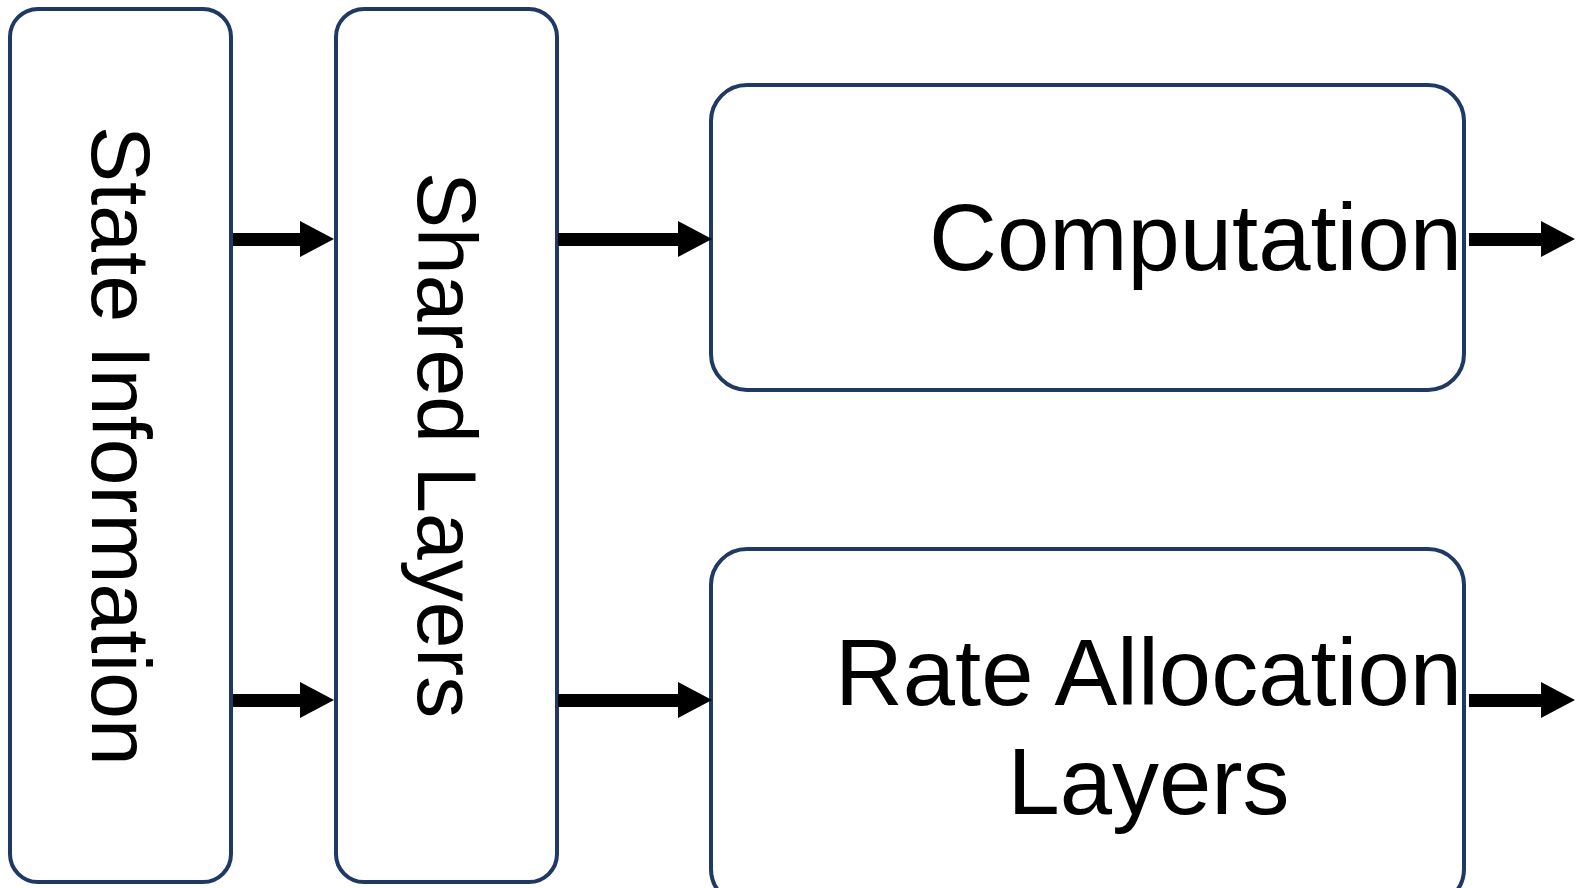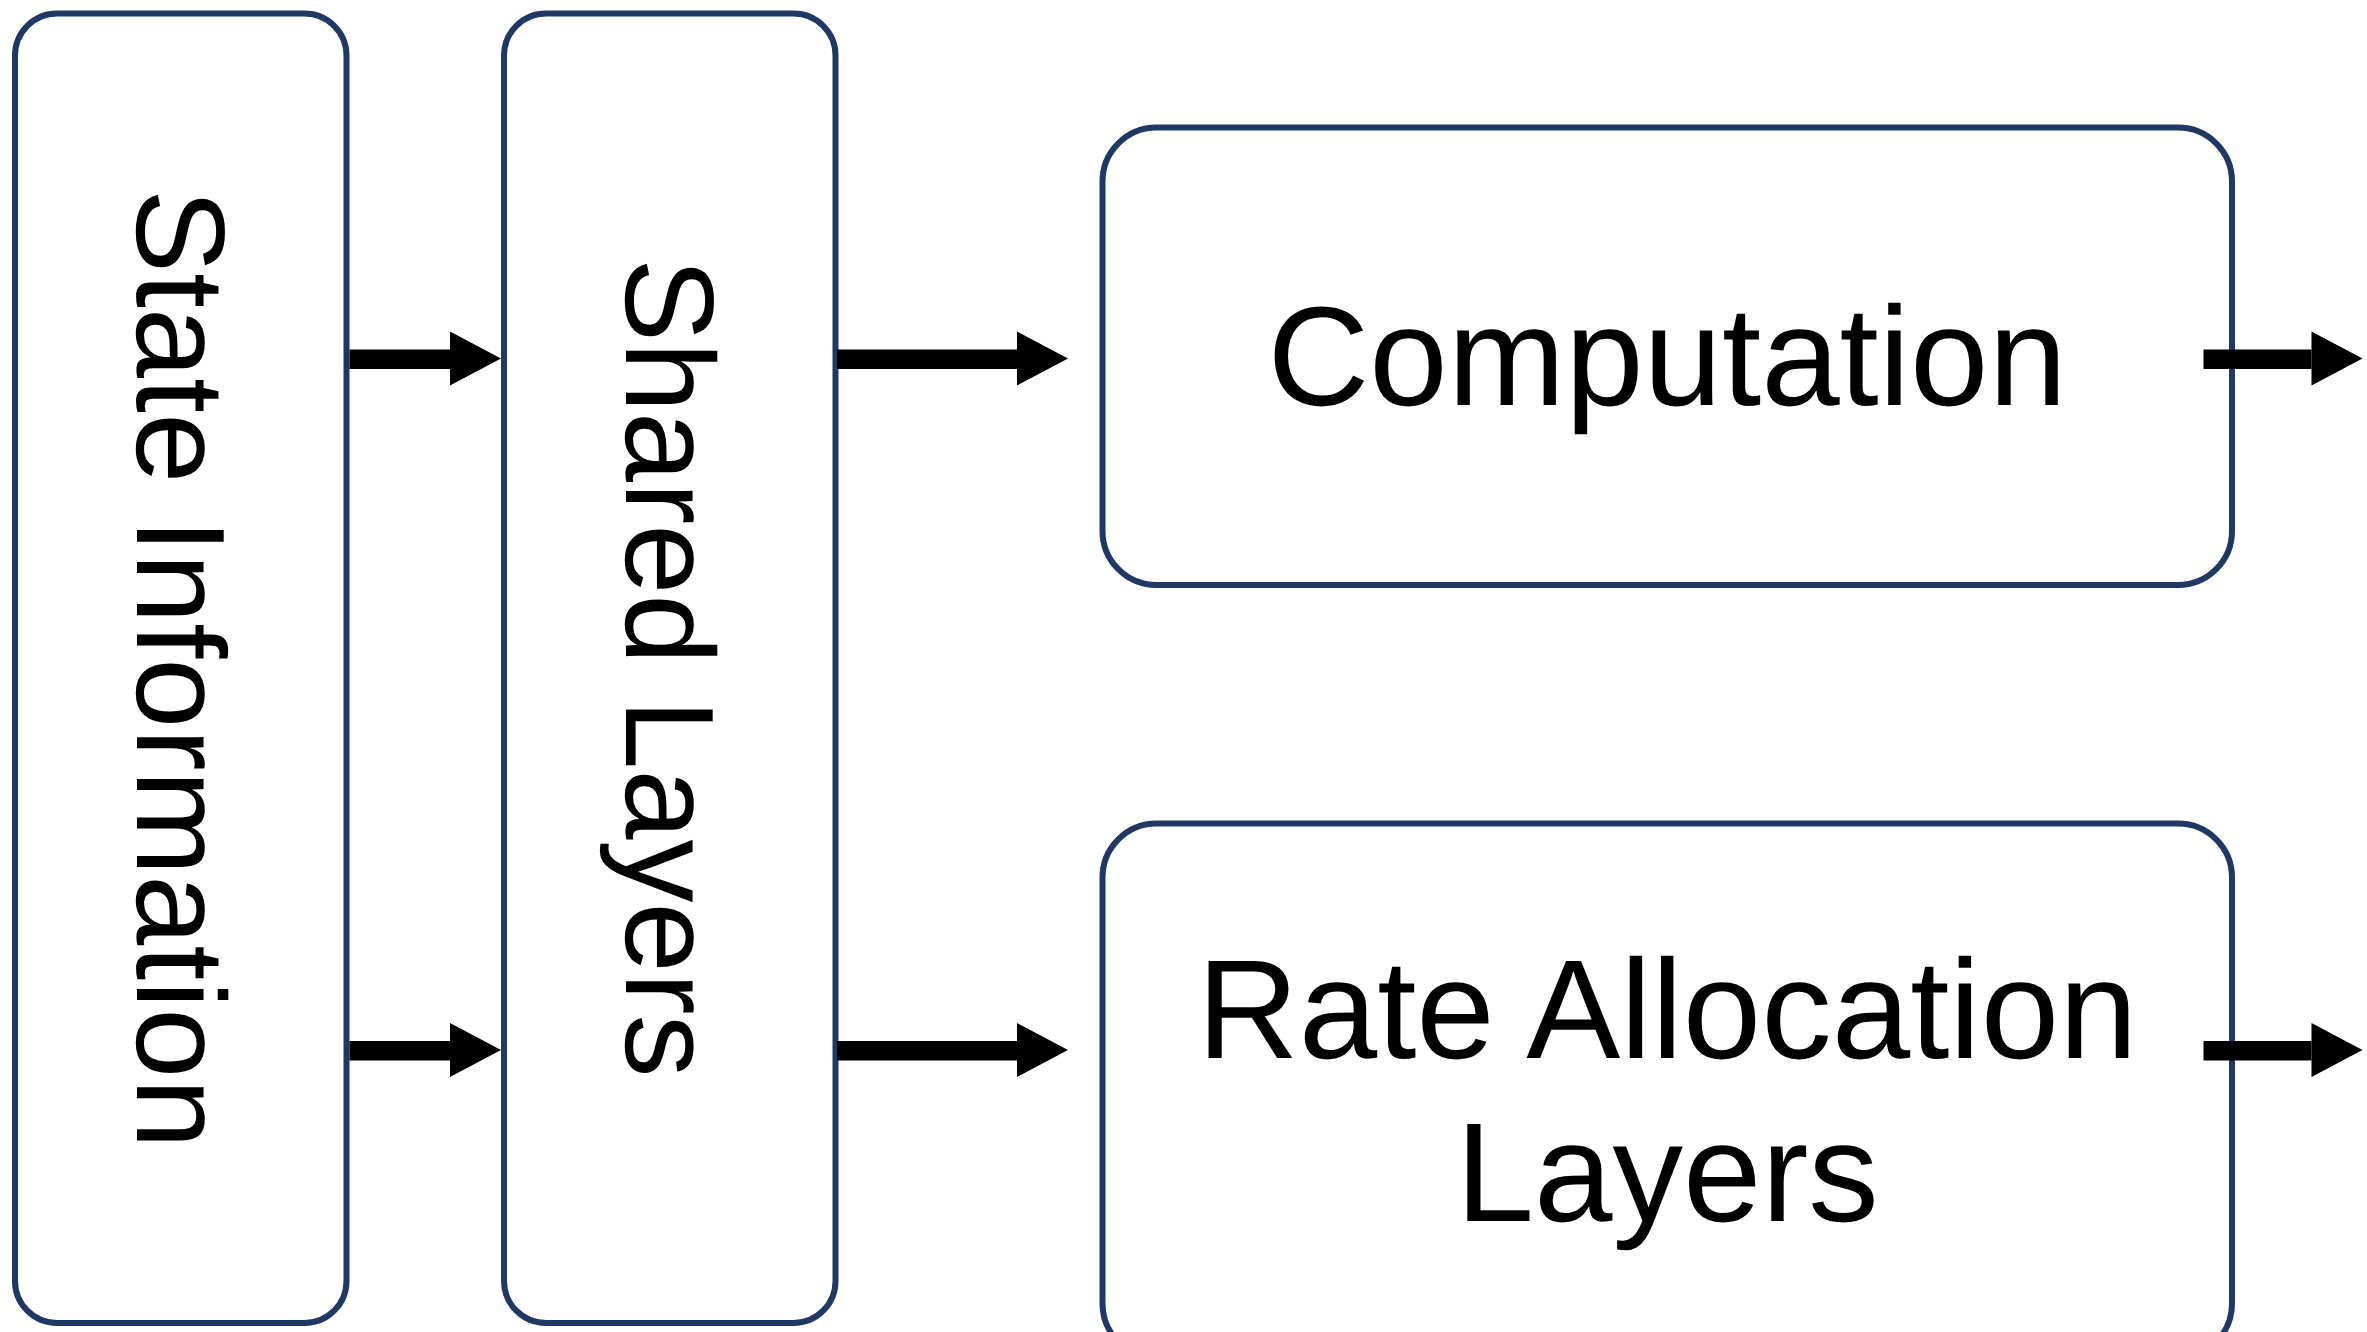--- a/index.html
+++ b/index.html
@@ -33,22 +33,23 @@
   }
   .tall .vlabel{
     writing-mode:vertical-rl;
     text-orientation:mixed;
     font-size:84px;
     line-height:1;
     letter-spacing:0px;
     white-space:nowrap;
   }
   .agent{
-    left:733px;width:757px;height:309px;
+    left:709px;width:757px;height:309px;
     border-radius:38px;
+    justify-content:flex-end;
   }
   .agent .line{
     font-size:94px;
     line-height:1.16;
     white-space:nowrap;
   }
   .arrow{
     position:absolute;
     height:36px;
     display:flex;

